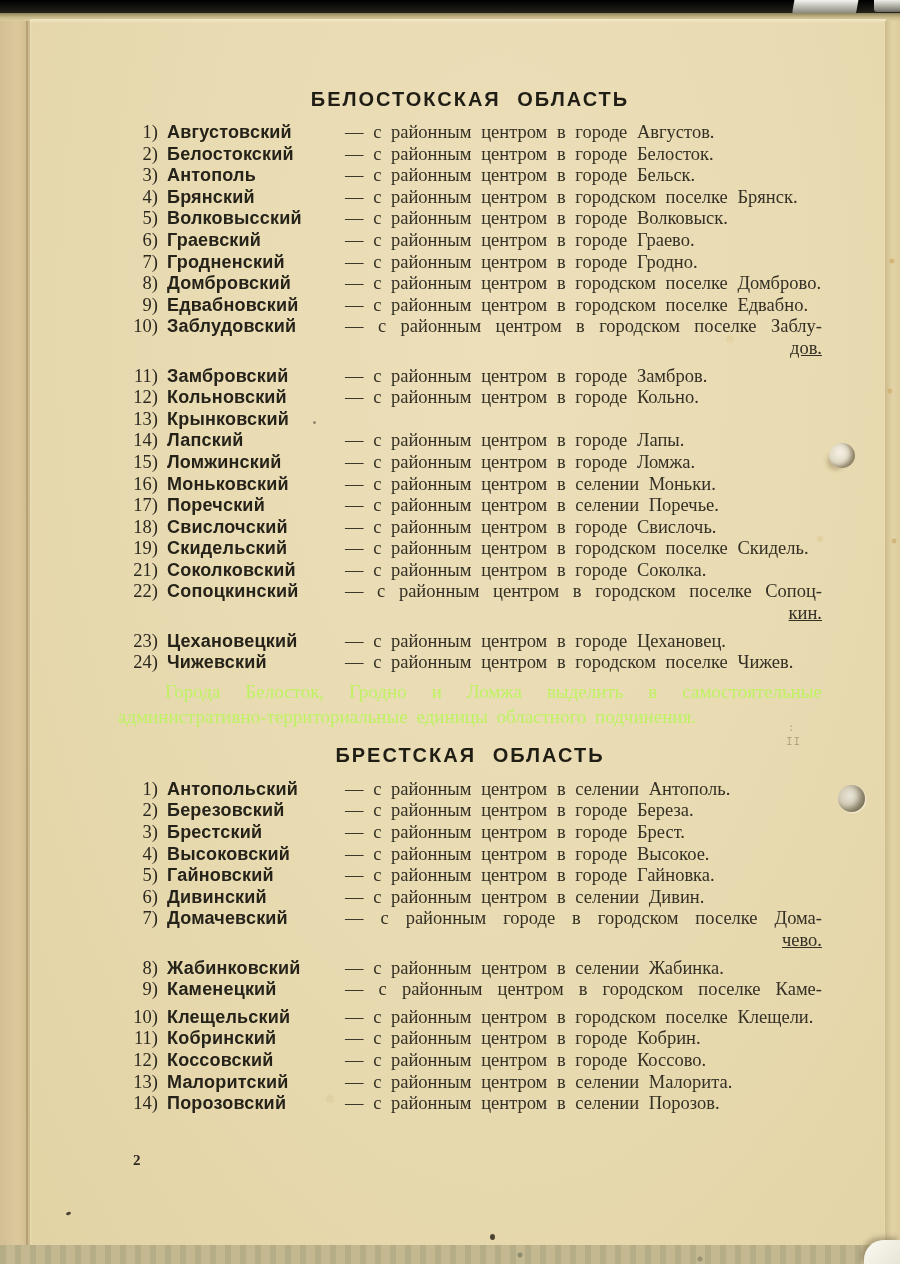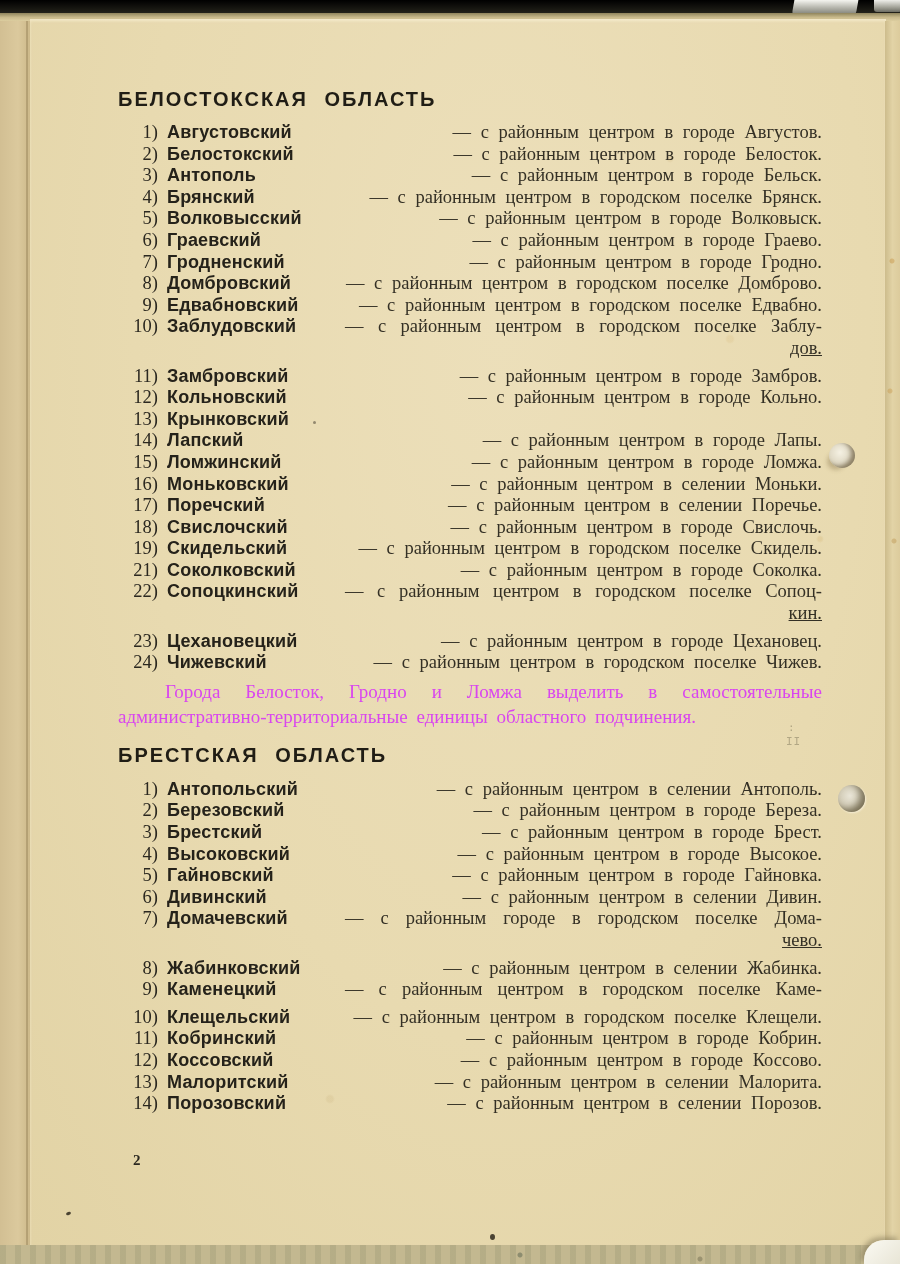--- a/index.html
+++ b/index.html
@@ -71,36 +71,36 @@
   .bleed-1{left:788px;top:722px;}
   .bleed-2{left:786px;top:736px;}
   .speck{position:absolute;background:rgba(35,30,20,.8);border-radius:50%;}
   .speck-1{left:490px;top:1234px;width:5px;height:6px;}
   .speck-2{left:66px;top:1212px;width:5px;height:3px;transform:rotate(-20deg);}
   .speck-3{left:313px;top:421px;width:3px;height:3px;opacity:.55;}
 
   
   .content{position:absolute;left:118px;top:88px;width:704px;color:#2f2b21;}
   .region-title{
-    margin:0 0 11px;text-align:left;
+    margin:0 0 11px;text-align:center;
     font-family:"Liberation Sans", sans-serif;font-weight:bold;
     font-size:20px;letter-spacing:2px;word-spacing:9px;color:#201d15;}
   section + section .region-title{margin-top:15px;margin-bottom:12px;}
   .row{display:flex;line-height:21.6px;font-size:18.5px;}
   .row.wrapped{margin-bottom:6px;}
   .num{flex:none;width:40px;text-align:right;padding-right:9px;color:#2b2820;}
   .name{flex:none;width:178px;
     font-family:"Liberation Sans", sans-serif;font-weight:bold;font-size:18px;
     letter-spacing:.2px;color:#25221a;}
   .desc{flex:1;word-spacing:5px;color:#343025;}
-  .desc .d1{display:block;text-align:right;}
+  .desc .d1{display:block;}
   .desc .d1.stretch{text-align:justify;text-align-last:justify;}
   .desc .d2{display:block;padding-left:15px;text-align:right;text-decoration:underline;}
   .note{margin:5px 0 0;font-size:19px;line-height:25px;text-align:justify;
-    text-indent:47px;word-spacing:4px;color:#d946ef;}
+    text-indent:47px;word-spacing:4px;color:#bef264;}
   .page-num{position:absolute;left:133px;top:1152px;font-size:15px;font-weight:bold;color:#2b2820;}
 </style>
 </head>
 <body>
 
 <div class="scan">
   <div class="top-bar">
     <div class="clip-a"></div>
     <div class="clip-b"></div>
   </div>

